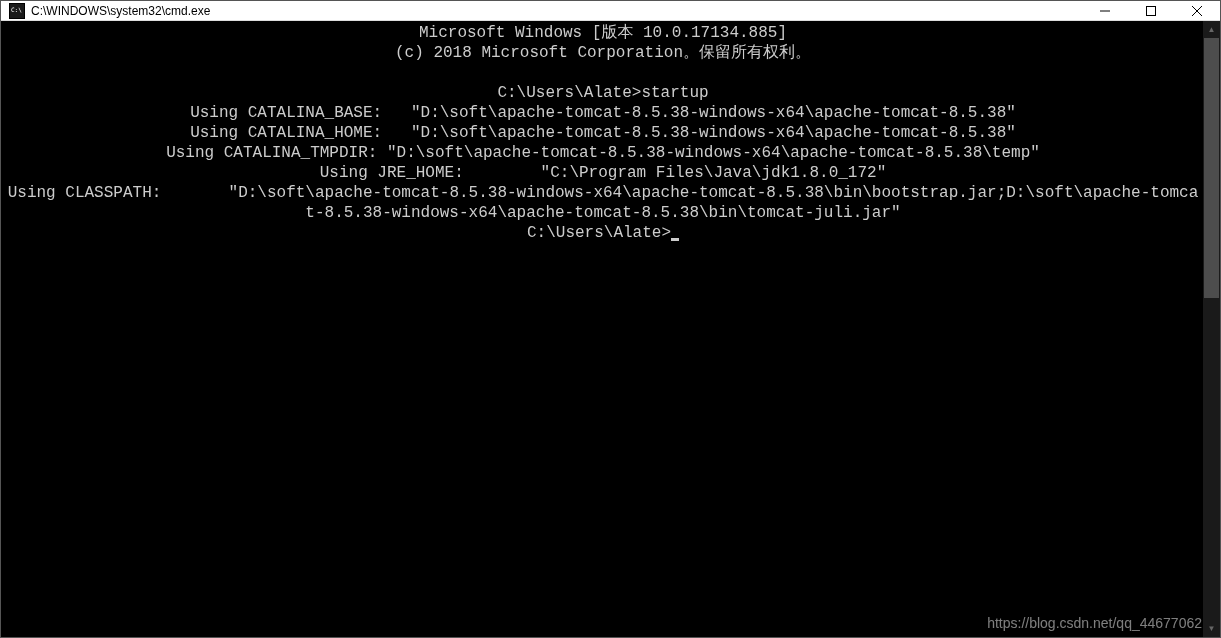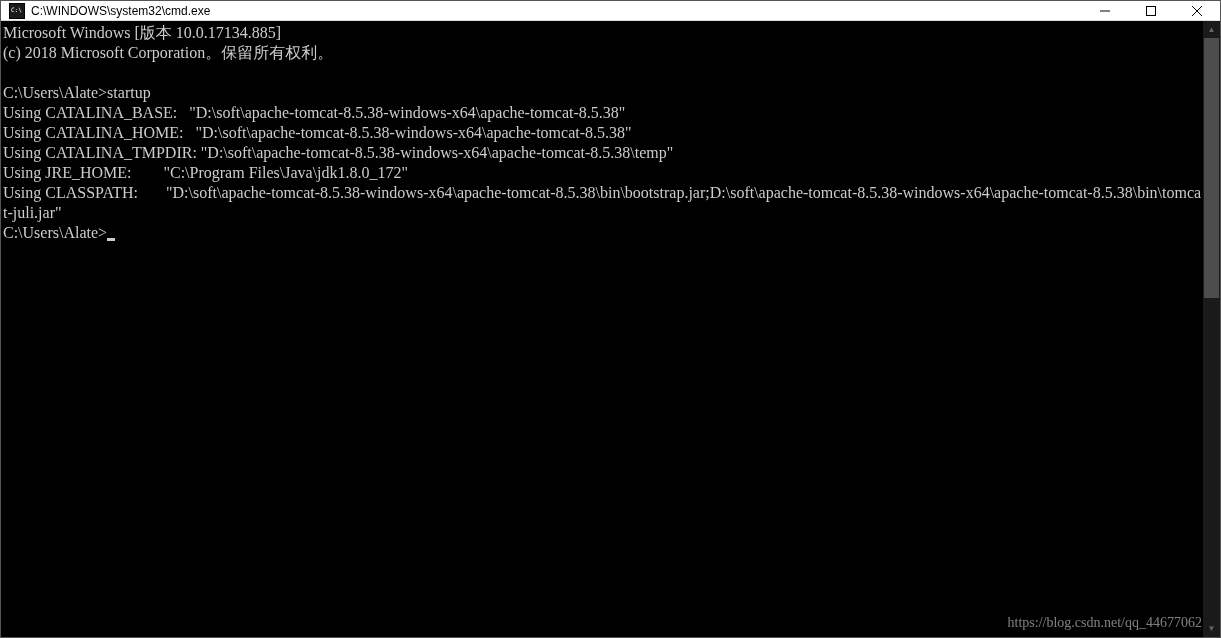--- a/index.html
+++ b/index.html
@@ -63,27 +63,28 @@
     }
     .terminal-area {
       flex: 1;
       background: #000000;
       position: relative;
       display: flex;
     }
     .terminal-content {
       flex: 1;
       color: #cccccc;
-      font-family: Liberation Serif, serif;
+      font-family: Liberation Mono, monospace;
       font-size: 16px;
       line-height: 20px;
       white-space: pre-wrap;
       word-break: break-all;
       padding: 2px 0 15px 2px;
       overflow: hidden;
+      text-align: center;
     }
     .scrollbar {
       width: 17px;
       background: #1a1a1a;
       position: relative;
     }
     .scrollbar-thumb {
       position: absolute;
       top: 17px;
       left: 1px;
@@ -111,21 +112,21 @@
       background: #cccccc;
       vertical-align: bottom;
       margin-bottom: 2px;
     }
     .watermark {
       position: absolute;
       bottom: 6px;
       right: 18px;
       color: rgba(230,230,230,0.55);
       font-size: 14px;
-      font-family: Liberation Serif, serif;
+      font-family: Liberation Sans, sans-serif;
     }
   </style>
 </head>
 <body>
 
 <div class="window">
   <div class="titlebar">
     <span class="titlebar-icon">
       <svg viewBox="0 0 16 16">
         <rect x="0" y="0" width="16" height="16" fill="#000"></rect>

